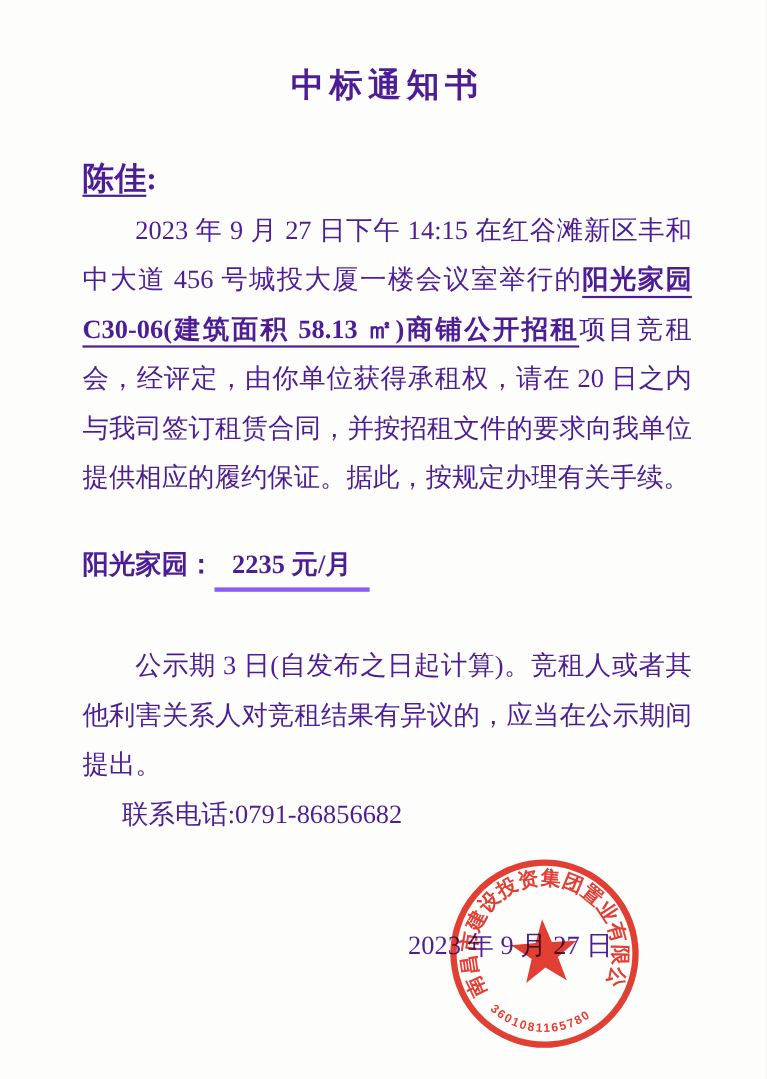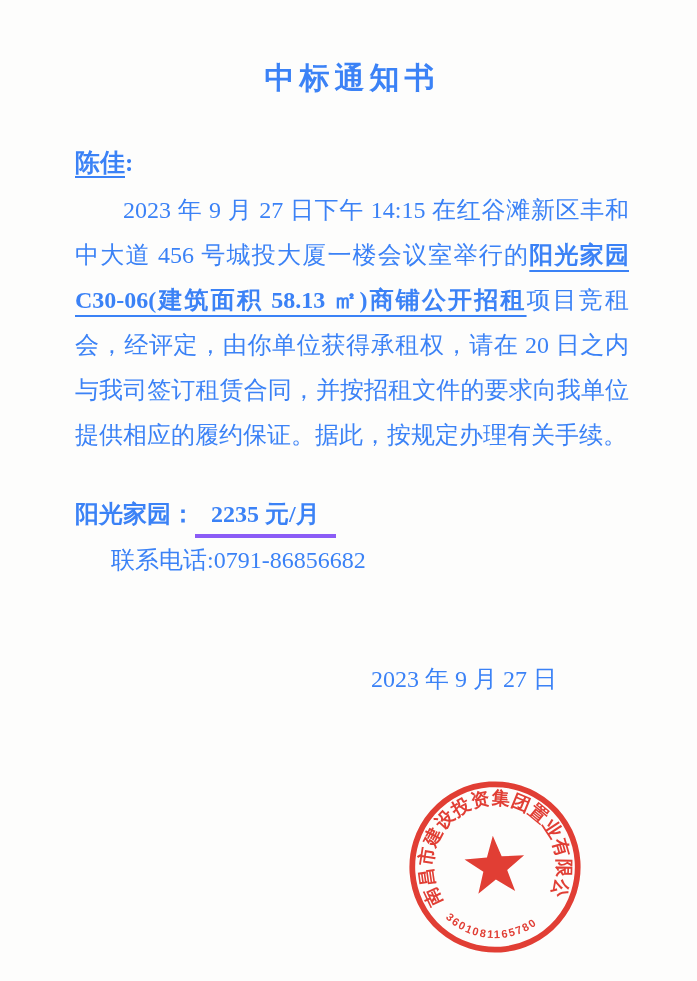--- a/index.html
+++ b/index.html
@@ -3,36 +3,36 @@
 <meta charset="utf-8">
 <style>
   * { margin: 0; padding: 0; box-sizing: border-box; }
   html, body { background: #e8e8e8; }
   .page {
     position: relative;
     width: 697px;
     height: 981px;
     margin: 0 auto;
     background: #fdfdfc;
-    color: #3b82f6;
+    color: #4c1d95;
     font-family: "Liberation Serif", "DejaVu Serif", serif;
     padding: 40px 68px 16px 75px;
     overflow: hidden;
   }
   .doc-title {
     margin-top: 16px;
     text-align: center;
     font-size: 30px;
     font-weight: bold;
     letter-spacing: 5px;
     line-height: 44px;
   }
   .addressee {
     margin-top: 46px;
-    font-size: 25px;
+    font-size: 29px;
     font-weight: bold;
     line-height: 34px;
   }
   .addressee .name-underline {
     text-decoration: underline;
     text-decoration-thickness: 2px;
     text-underline-offset: 5px;
   }
   .body-para {
     margin-top: 8px;
@@ -105,20 +105,21 @@
 <div class="page">
 
   <h1 class="doc-title">中标通知书</h1>
 
   <div class="addressee"><span class="name-underline">陈佳</span><span>:</span></div>
 
   <p class="body-para"><span>2023 年 9 月 27 日下午 14:15 在红谷滩新区丰和中大道 456 号城投大厦一楼会议室举行的</span><span class="highlight">阳光家园 C30-06(建筑面积 58.13 ㎡)商铺公开招租</span><span>项目竞租会，经评定，由你单位获得承租权，请在 20 日之内与我司签订租赁合同，并按招租文件的要求向我单位提供相应的履约保证。据此，按规定办理有关手续。</span></p>
 
   <div class="result-line"><span>阳光家园：</span><span class="result-value">2235 元/月</span></div>
 
+  <p class="notice-para">公示期 3 日(自发布之日起计算)。竞租人或者其他利害关系人对竞租结果有异议的，应当在公示期间提出。</p>
 
   <div class="info-line">联系电话:0791-86856682</div>
 
   <div class="signature-block">
     <div class="signature-date">2023 年 9 月 27 日</div>
   </div>
 
   <svg class="seal" viewBox="0 0 170 170" xmlns="http://www.w3.org/2000/svg">
     <defs>
       <path id="ringPath" d="M 33.04 115 A 60 60 0 1 1 136.96 115" fill="none"></path>

